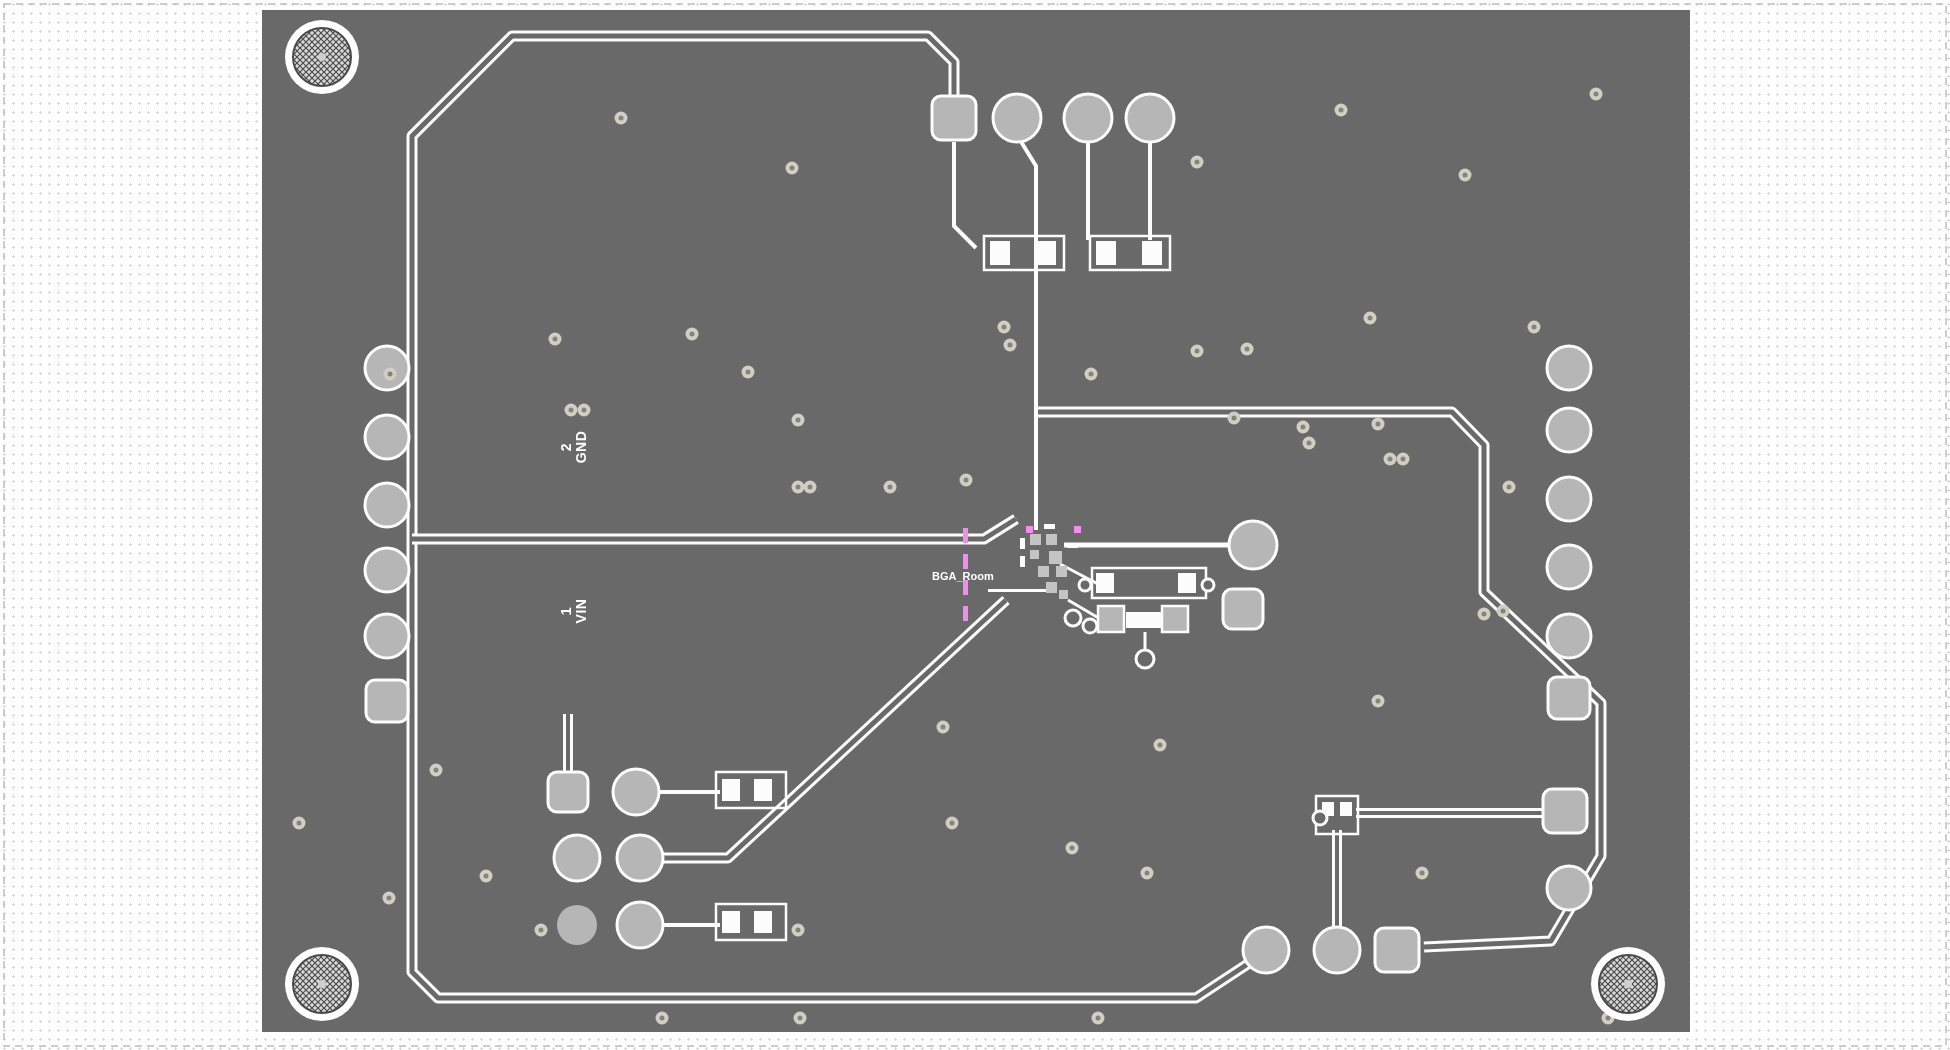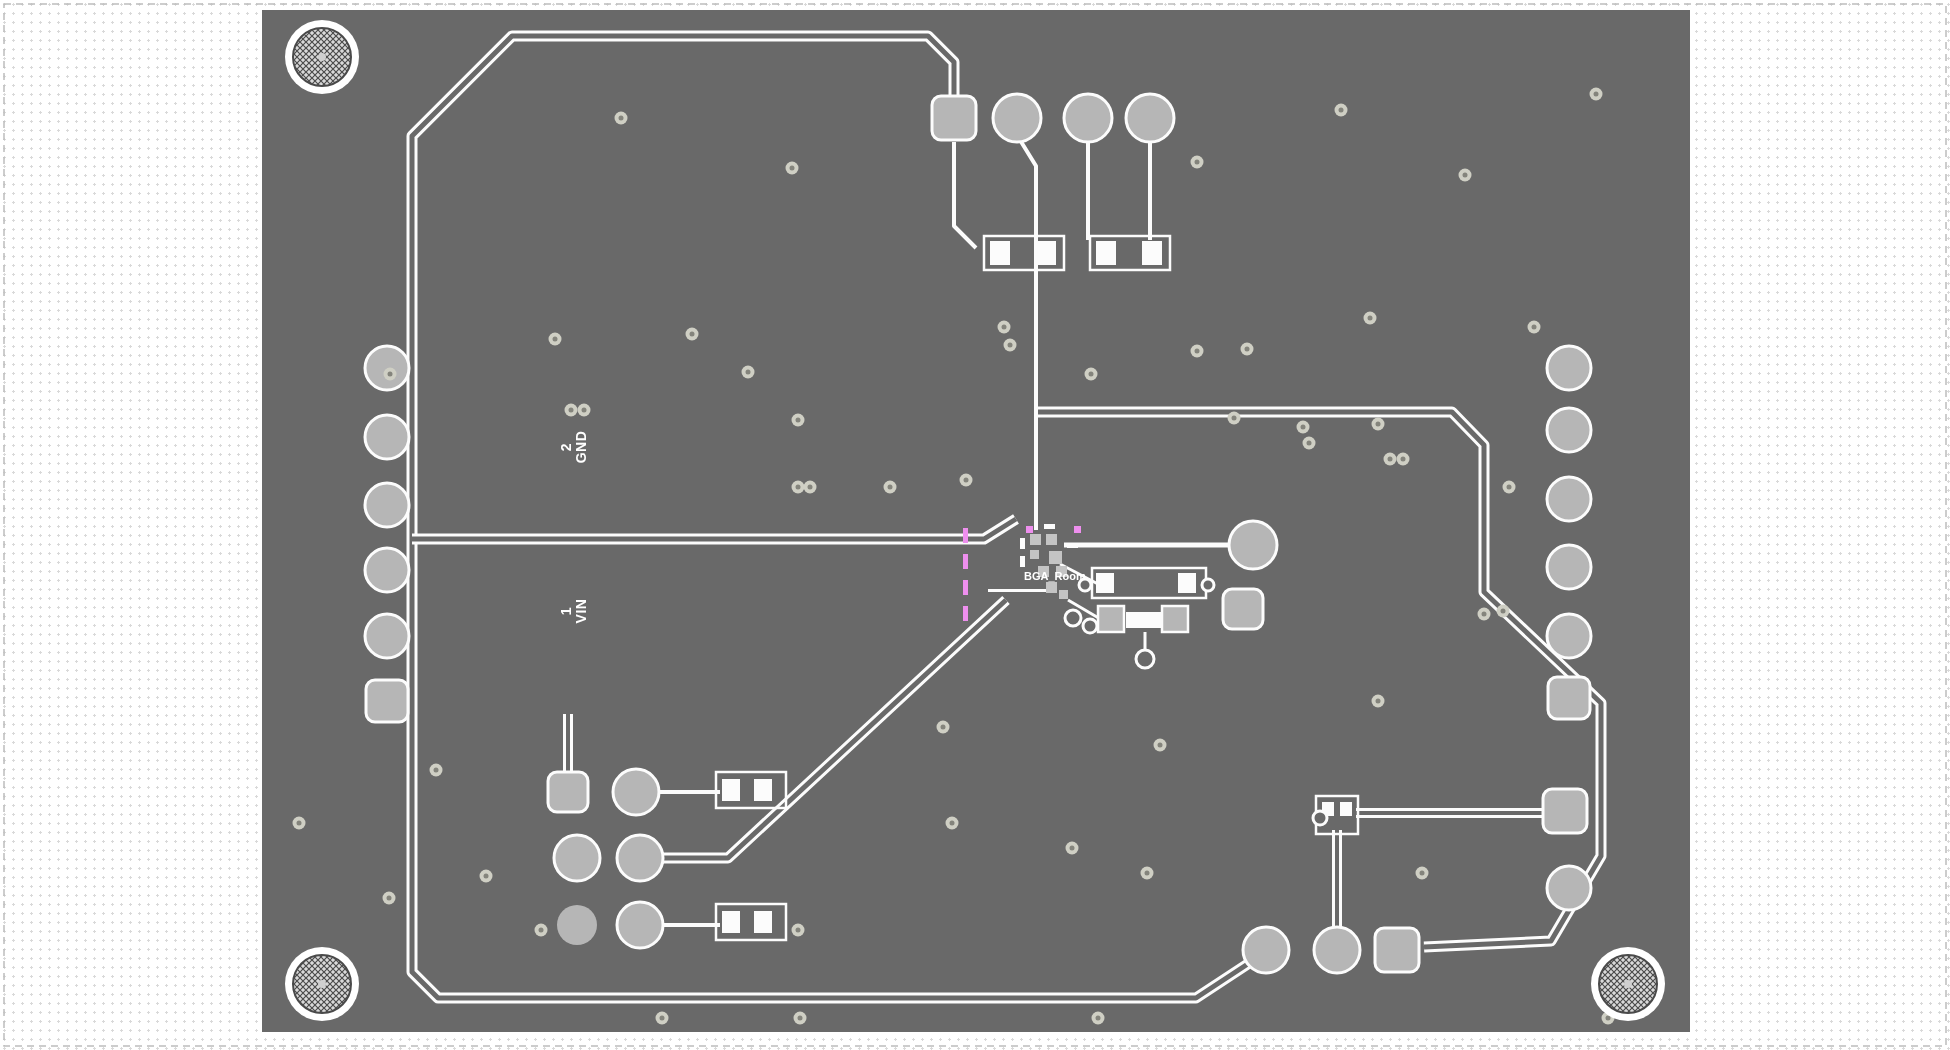--- a/index.html
+++ b/index.html
@@ -16,21 +16,21 @@
     transform:translate(-50%,-50%) rotate(-90deg);
     color:#ffffff;font-weight:bold;font-size:14px;line-height:15px;
     text-align:center;letter-spacing:.5px;white-space:nowrap;
   }
   .rot-label span{display:block;}
   .bga-label{
     position:absolute;color:#ffffff;font-size:11px;font-weight:bold;white-space:nowrap;
   }
   .label-gnd{left:574px;top:447px;}
   .label-vin{left:574px;top:611px;}
-  .label-bga{left:1024px;top:570px;}
+  .label-bga{left:932px;top:570px;}
 </style>
 </head>
 <body>
 
 <div class="stage">
   <svg id="pcb-svg" width="1950" height="1050" viewBox="0 0 1950 1050">
       <defs>
         <pattern id="hatch" width="6" height="6" patternUnits="userSpaceOnUse">
           <rect x="0" y="0" width="6" height="6" fill="#d9d9d9"></rect>
           <path d="M0 0 L6 6 M6 0 L0 6" stroke="#4a4a4a" stroke-width="1.2"></path>

